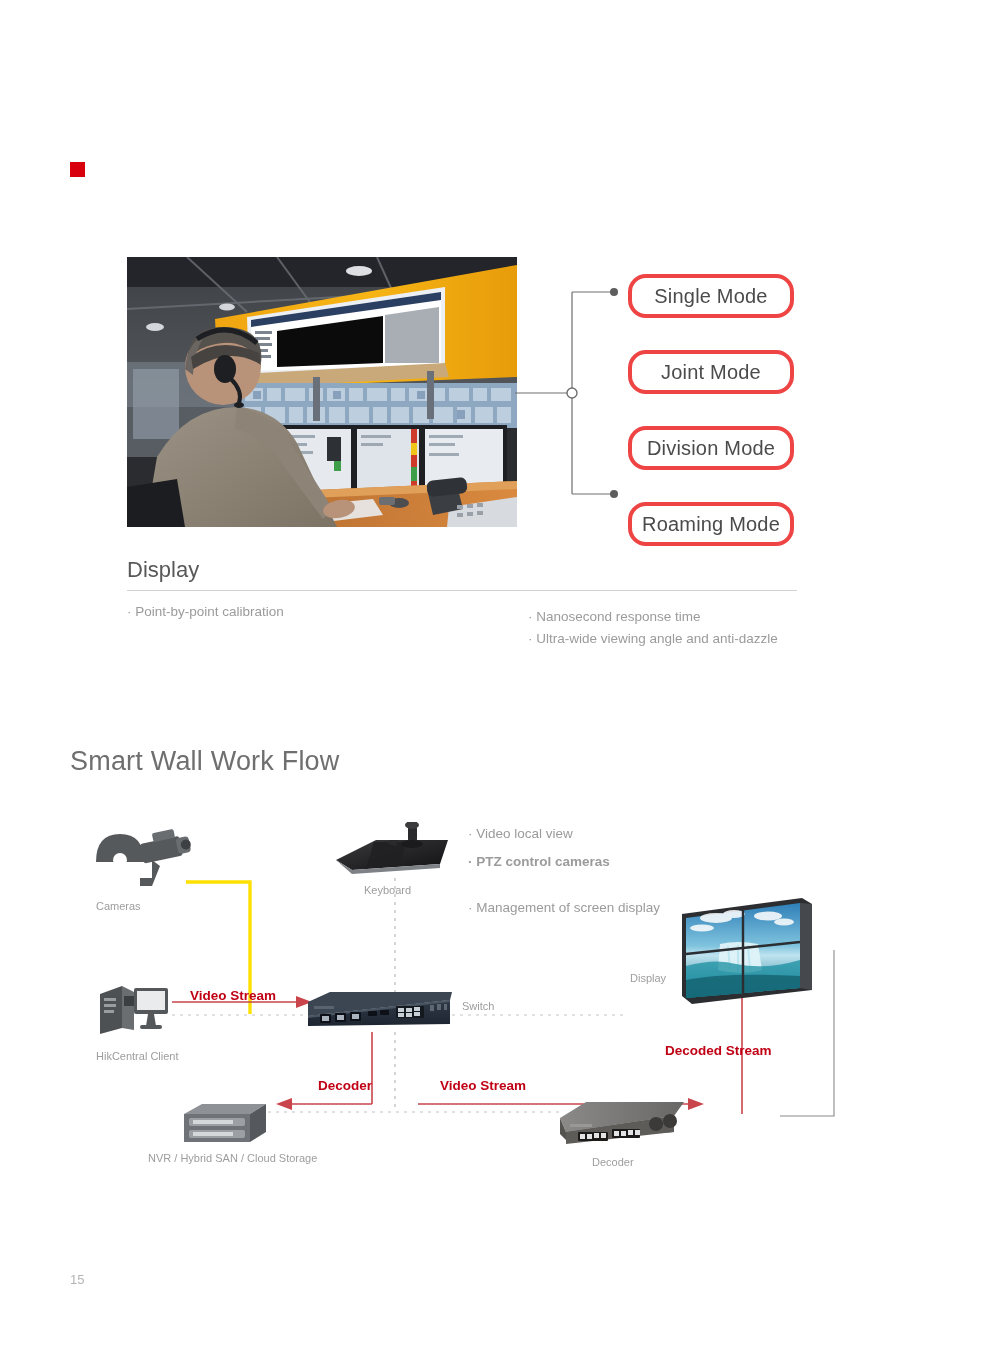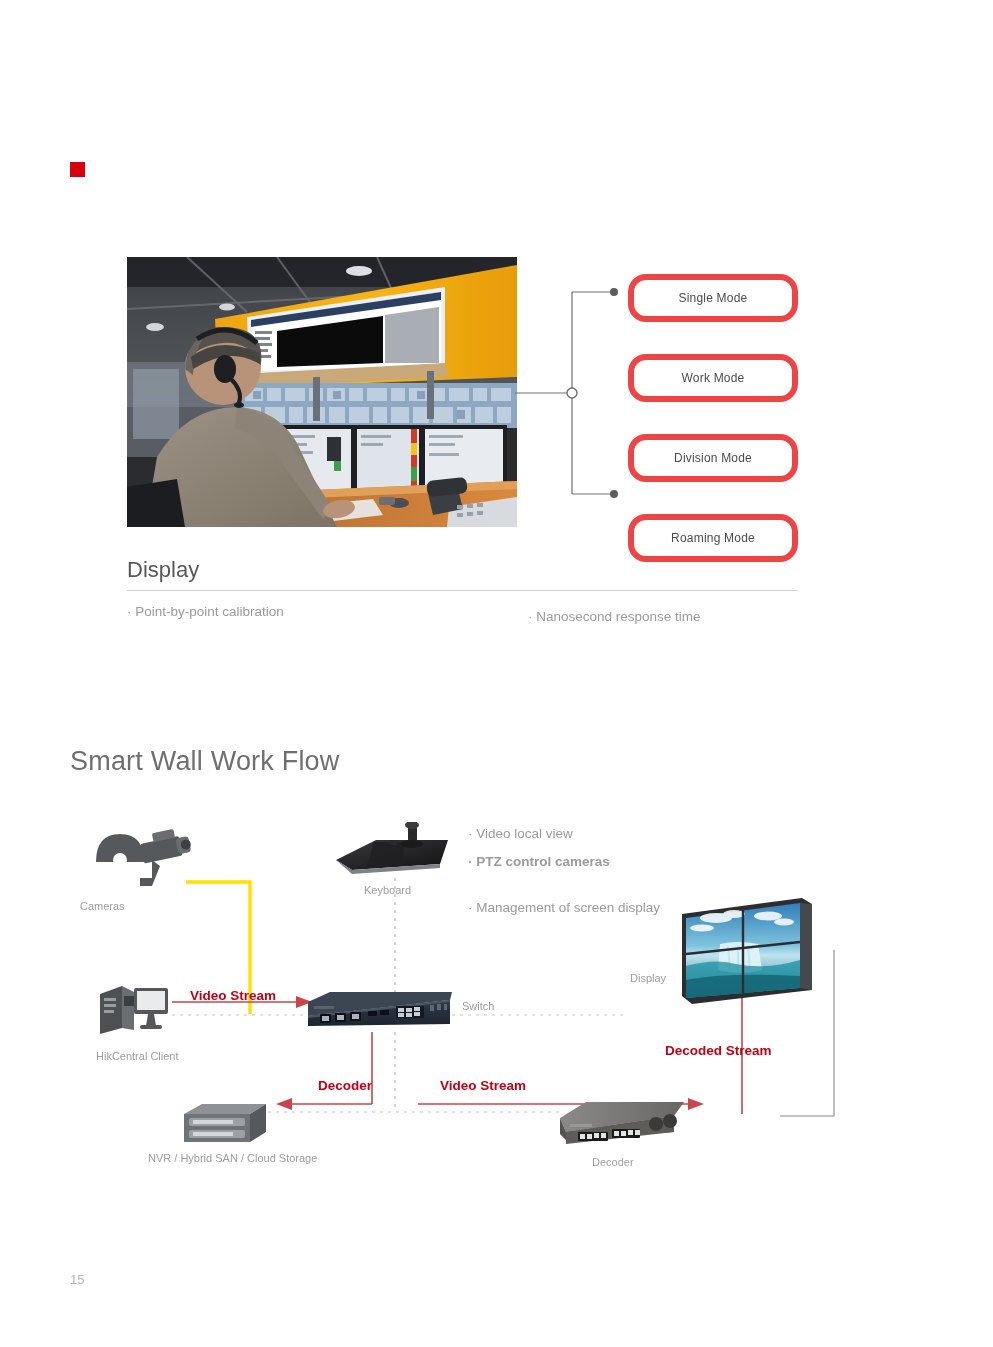--- a/index.html
+++ b/index.html
@@ -22,23 +22,23 @@
     overflow:hidden; background:#2a2c30;
   }
   #photo svg { display:block; }
 
   
   #mode-connector { left:512px; top:270px; width:130px; height:245px; }
 
   
   .mode-pill {
     width:158px; height:36px;
-    border:6px solid #ef4444; border-radius:18px;
+    border:4px solid #ef4444; border-radius:18px;
     display:flex; align-items:center; justify-content:center;
-    font-size:12px; color:#4b4b4b; background:#fff;
+    font-size:20px; color:#4b4b4b; background:#fff;
     letter-spacing:.2px;
   }
   #mode-list { left:628px; top:274px; display:flex; flex-direction:column; gap:32px; }
 
   
   #display-heading { left:127px; top:557px; font-size:22px; color:#585858; }
   #display-rule { left:127px; top:590px; width:670px; height:1px; background:#d2d2d2; }
   .feat-col { font-size:13.5px; color:#9b9b9b; line-height:22px; }
   .feat-col div { white-space:nowrap; }
   #feat-left { left:127px; top:601px; }
@@ -238,34 +238,35 @@
       <path d="M60 224 L100 224"></path>
     </g>
     <circle cx="60" cy="123" r="5" fill="#ffffff" stroke="#6e6e6e" stroke-width="1.4"></circle>
     <circle cx="102" cy="22" r="4" fill="#5d5d5d"></circle>
     <circle cx="102" cy="224" r="4" fill="#5d5d5d"></circle>
   </svg>
 </div>
 
 <div class="abs" id="mode-list">
   <div class="mode-pill">Single Mode</div>
-  <div class="mode-pill">Work Mode</div>
+  <div class="mode-pill">Joint Mode</div>
   <div class="mode-pill">Division Mode</div>
   <div class="mode-pill">Roaming Mode</div>
 </div>
 
 <div class="abs" id="display-heading">Display</div>
 <div class="abs" id="display-rule"></div>
 
 <div class="abs feat-col" id="feat-left">
   <div><span>·&nbsp;</span><span>Point-by-point calibration</span></div>
 </div>
 
 <div class="abs feat-col" id="feat-right">
   <div><span>·&nbsp;</span><span>Nanosecond response time</span></div>
+  <div><span>·&nbsp;</span><span>Ultra-wide viewing angle and anti-dazzle</span></div>
 </div>
 
 <div class="abs" id="flow-title">Smart Wall Work Flow</div>
 
 <div class="abs" id="flow">
 
   <svg class="abs" style="left:0;top:0;" width="993" height="400" viewBox="0 0 993 400">
 
     <path d="M186 82 L250 82 L250 214" stroke="#ffe000" stroke-width="3.4" fill="none"></path>
 
@@ -299,21 +300,21 @@
 
       <g transform="rotate(-12 80 26)">
         <rect x="52" y="12" width="40" height="20" rx="3" fill="#56595c"></rect>
         <rect x="88" y="14" width="13" height="16" rx="4" fill="#6a6d70"></rect>
         <circle cx="97" cy="22" r="5" fill="#3e4144"></circle>
         <rect x="66" y="4" width="22" height="9" rx="2" fill="#6a6d70"></rect>
       </g>
       <path d="M62 34 L62 52 L50 52 L50 60 L62 60 L70 40 Z" fill="#56595c"></path>
     </svg>
   </div>
-  <div class="flow-label" style="left:80px; top:100px;">Cameras</div>
+  <div class="flow-label" style="left:96px; top:100px;">Cameras</div>
 
   <div class="device" style="left:328px; top:22px;">
     <svg width="128" height="56" viewBox="0 0 128 56">
       <defs>
         <linearGradient id="kbTop" x1="0" y1="0" x2="1" y2="1">
           <stop offset="0" stop-color="#3a3a3c"></stop>
             <stop offset="1" stop-color="#121214"></stop>
         </linearGradient>
       </defs>
       <path d="M8 38 L48 18 L120 18 L112 42 L24 48 Z" fill="url(#kbTop)"></path>

